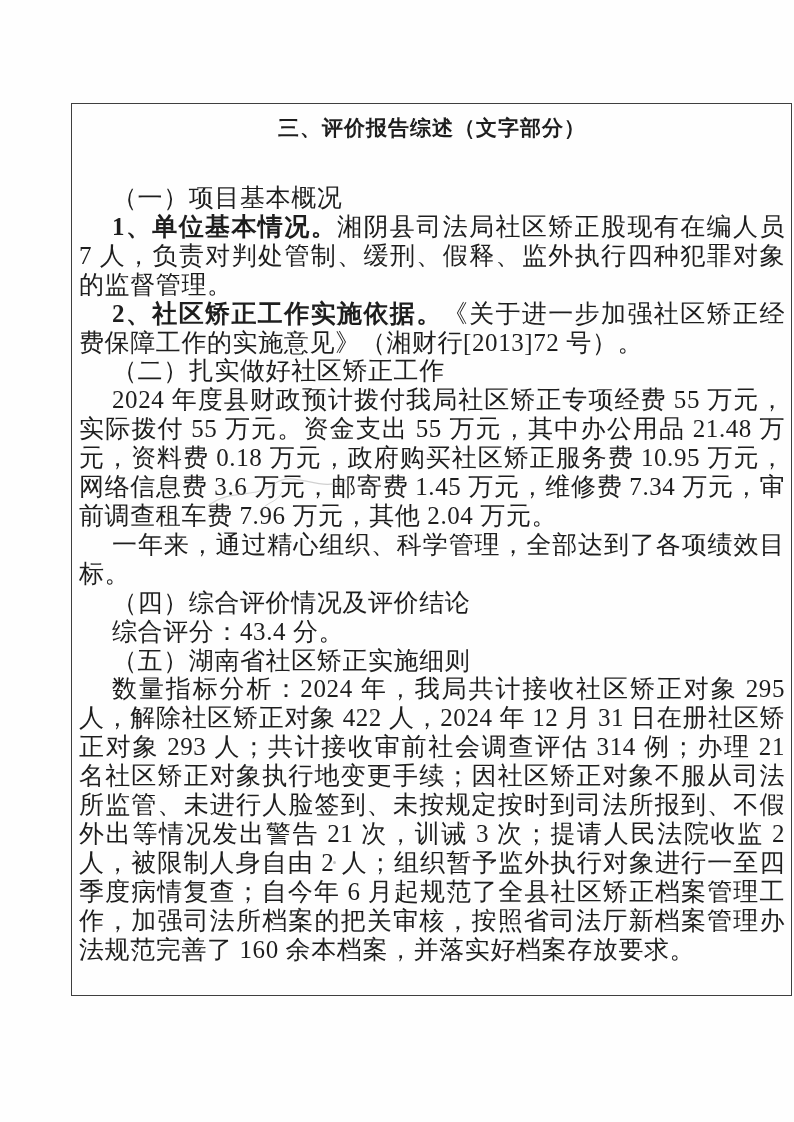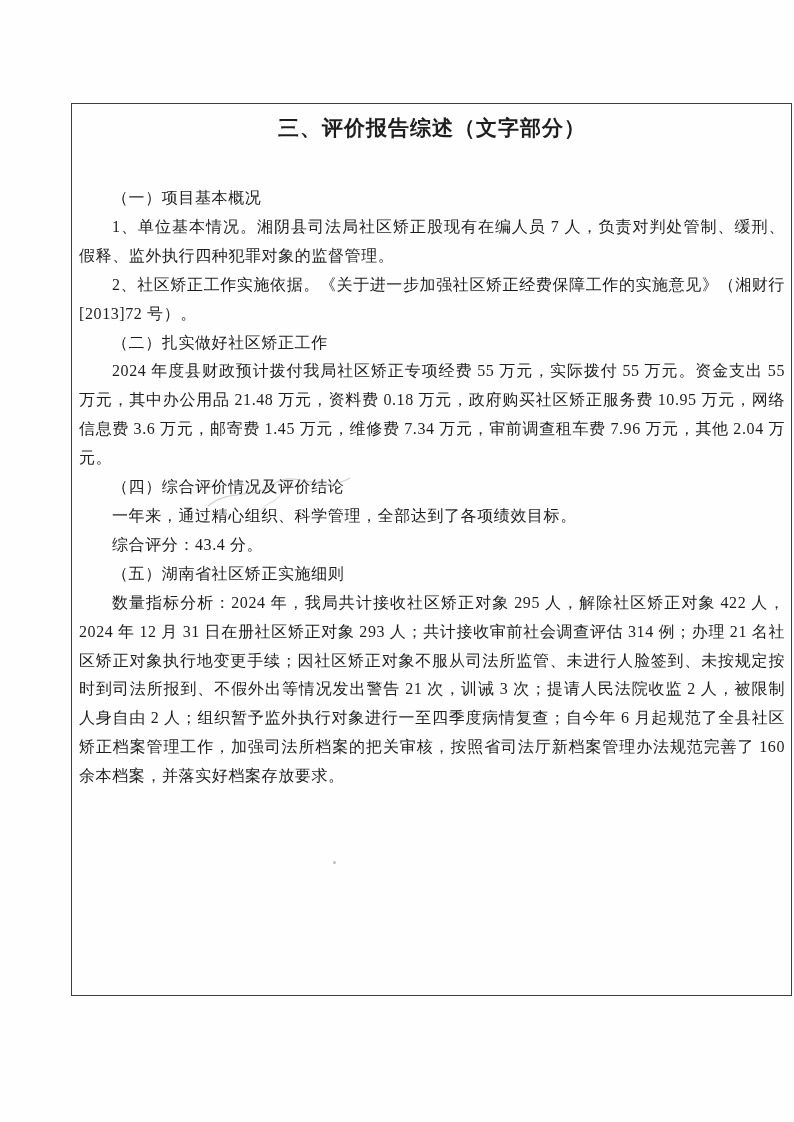--- a/index.html
+++ b/index.html
@@ -25,27 +25,27 @@
   .doc-title {
     margin: 0 0 42px 0;
     text-align: center;
     font-weight: bold;
     font-size: 21px;
     line-height: 27px;
     letter-spacing: 1px;
   }
   .para {
     margin: 0;
-    font-size: 16px;
+    font-size: 25px;
     line-height: 28.9px;
     letter-spacing: 0.6px;
     text-align: justify;
     text-indent: 33px;
   }
-  .lead { font-weight: normal; }
+  .lead { font-weight: bold; }
   .artifact { position: absolute; pointer-events: none; }
   .speck {
     position: absolute;
     width: 3px; height: 3px;
     background: #8d8d8d;
     border-radius: 50%;
     opacity: 0.55;
   }
 </style>
 </head>
@@ -61,23 +61,23 @@
     <p class="para"><span class="lead">1、单位基本情况。</span><span>湘阴县司法局社区矫正股现有在编人员 7 人，负责对判处管制、缓刑、假释、监外执行四种犯罪对象的监督管理。</span></p>
 
     <p class="para"><span class="lead">2、社区矫正工作实施依据。</span><span>《关于进一步加强社区矫正经费保障工作的实施意见》（湘财行[2013]72 号）。</span></p>
 
     <p class="para"><span>（二）扎实做好社区矫正工作</span></p>
 
     <p class="para"><span>2024 年度县财政预计拨付我局社区矫正专项经费 55 万元，实际拨付 55 万元。资金支出 55 万元，其中办公用品 21.48 万元，资料费 0.18 万元，政府购买社区矫正服务费 10.95 万元，网络信息费 3.6 万元，邮寄费 1.45 万元，维修费 7.34 万元，审前调查租车费 7.96 万元，其他 2.04 万元。</span></p>
 
 
 
+    <p class="para"><span>一年来，通过精心组织、科学管理，全部达到了各项绩效目标。</span></p>
+
     <p class="para"><span>（四）综合评价情况及评价结论</span></p>
-
-    <p class="para"><span>一年来，通过精心组织、科学管理，全部达到了各项绩效目标。</span></p>
 
     <p class="para"><span>综合评分：43.4 分。</span></p>
 
     <p class="para"><span>（五）湖南省社区矫正实施细则</span></p>
 
     <p class="para"><span>数量指标分析：2024 年，我局共计接收社区矫正对象 295 人，解除社区矫正对象 422 人，2024 年 12 月 31 日在册社区矫正对象 293 人；共计接收审前社会调查评估 314 例；办理 21 名社区矫正对象执行地变更手续；因社区矫正对象不服从司法所监管、未进行人脸签到、未按规定按时到司法所报到、不假外出等情况发出警告 21 次，训诫 3 次；提请人民法院收监 2 人，被限制人身自由 2 人；组织暂予监外执行对象进行一至四季度病情复查；自今年 6 月起规范了全县社区矫正档案管理工作，加强司法所档案的把关审核，按照省司法厅新档案管理办法规范完善了 160 余本档案，并落实好档案存放要求。</span></p>
 
   </div>
 
   <svg class="artifact" style="left:200px; top:470px;" width="160" height="46" viewBox="0 0 160 46">

